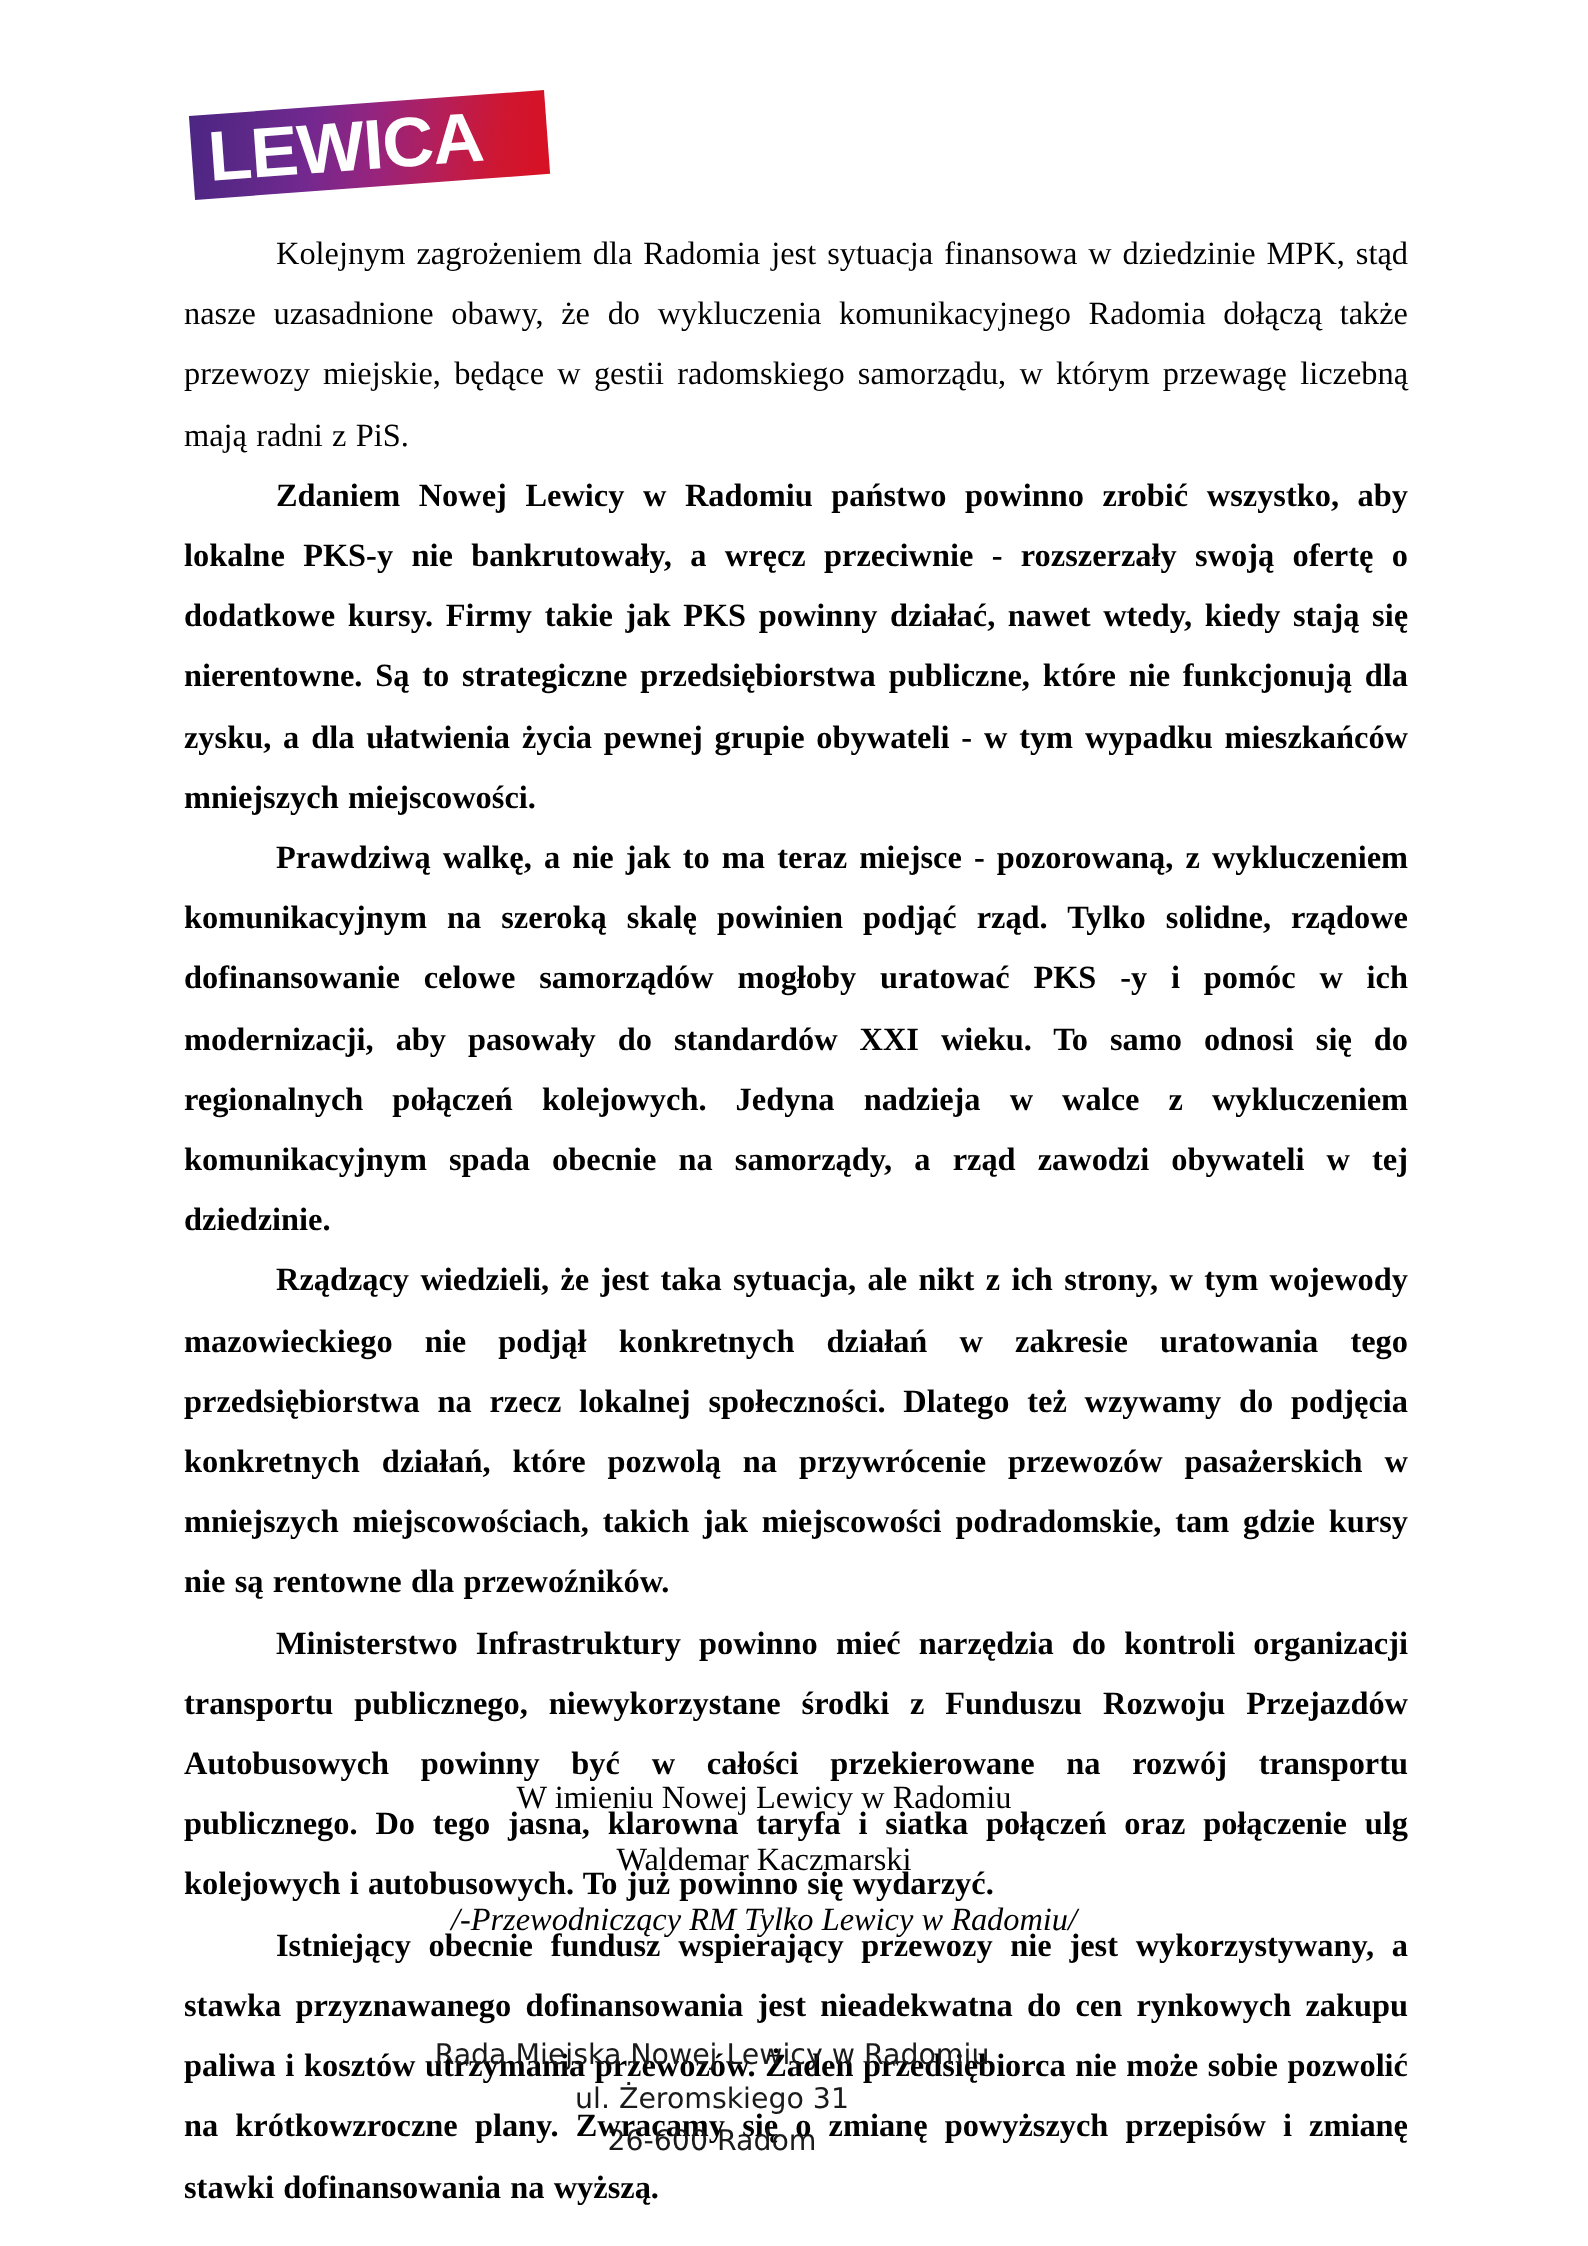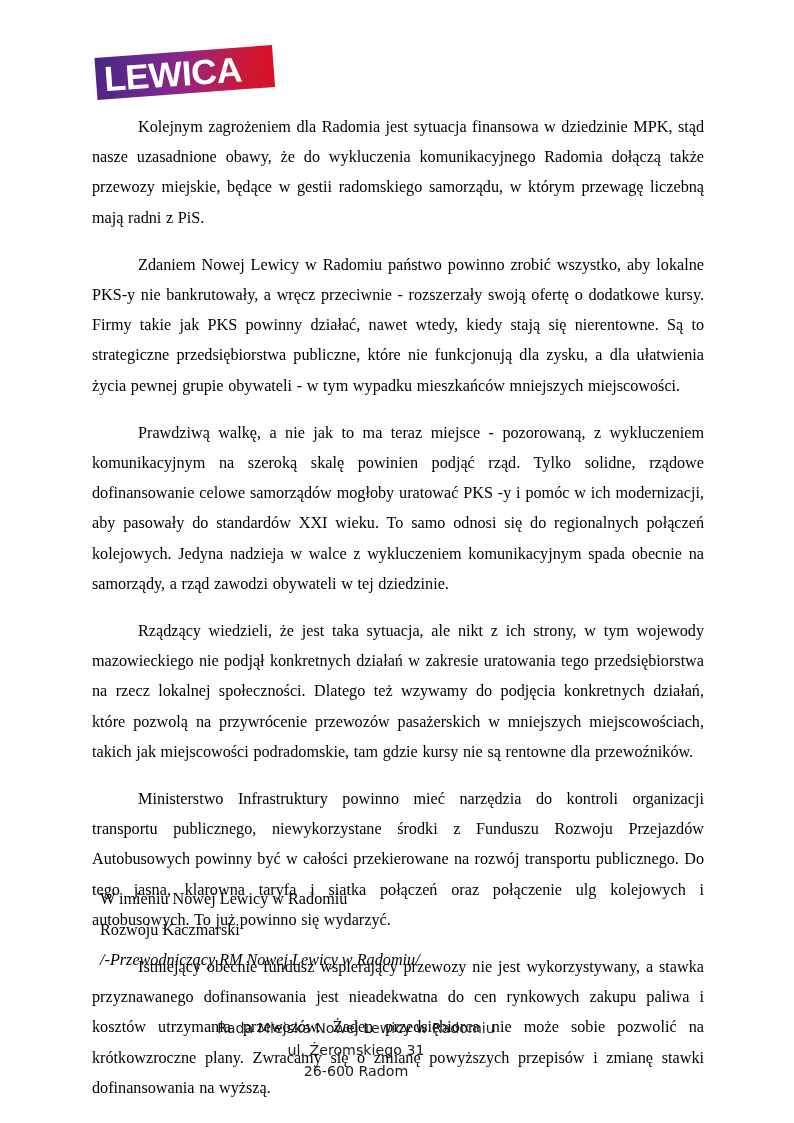--- a/index.html
+++ b/index.html
@@ -75,30 +75,30 @@
   p.para {
     margin: 0 0 0 0;
     text-indent: 46px;
     text-align: justify;
     font-size: 16.2px;
     line-height: 30.2px;
     font-family: "Liberation Serif", "DejaVu Serif", serif;
     word-spacing: 0.6px;
   }
   p.para + p.para {
-    margin-top: 17px;
+    font-weight: bold;
   }
 
   
   .signature {
     position: absolute;
-    left: 100px;
+    left: 76px;
     top: 884px;
     width: 612px;
-    text-align: left;
+    text-align: center;
     font-size: 16.2px;
     line-height: 30.5px;
     font-family: "Liberation Serif", "DejaVu Serif", serif;
   }
   .signature .sig-line { display: block; }
   .signature .sig-role {
     display: block;
     font-style: italic;
   }
 
@@ -131,22 +131,22 @@
     <p class="para">Kolejnym zagrożeniem dla Radomia jest sytuacja finansowa  w dziedzinie MPK, stąd nasze uzasadnione  obawy, że  do  wykluczenia  komunikacyjnego  Radomia  dołączą  także przewozy miejskie, będące w gestii radomskiego samorządu, w którym przewagę liczebną mają radni z PiS.</p>
     <p class="para">Zdaniem Nowej Lewicy w Radomiu państwo powinno zrobić wszystko, aby lokalne PKS-y nie  bankrutowały, a  wręcz  przeciwnie - rozszerzały swoją  ofertę  o  dodatkowe kursy. Firmy takie  jak  PKS   powinny  działać, nawet  wtedy,  kiedy  stają  się nierentowne. Są to  strategiczne przedsiębiorstwa publiczne, które  nie  funkcjonują  dla  zysku, a  dla  ułatwienia życia pewnej grupie  obywateli - w  tym  wypadku mieszkańców mniejszych  miejscowości.</p>
     <p class="para">Prawdziwą walkę, a nie jak to  ma  teraz  miejsce - pozorowaną,  z  wykluczeniem komunikacyjnym  na  szeroką  skalę  powinien  podjąć  rząd. Tylko solidne, rządowe dofinansowanie celowe  samorządów mogłoby  uratować  PKS -y i pomóc  w ich  modernizacji, aby  pasowały  do  standardów  XXI  wieku. To samo  odnosi  się  do  regionalnych połączeń kolejowych. Jedyna nadzieja  w  walce  z  wykluczeniem  komunikacyjnym  spada obecnie  na samorządy, a rząd  zawodzi  obywateli  w tej  dziedzinie.</p>
     <p class="para">Rządzący  wiedzieli,  że  jest  taka  sytuacja,  ale  nikt  z  ich  strony,  w  tym  wojewody mazowieckiego nie podjął konkretnych działań w zakresie uratowania tego przedsiębiorstwa na rzecz lokalnej społeczności. Dlatego  też wzywamy do podjęcia konkretnych działań, które pozwolą na  przywrócenie   przewozów  pasażerskich  w  mniejszych  miejscowościach, takich  jak miejscowości podradomskie, tam gdzie  kursy  nie  są  rentowne dla  przewoźników.</p>
     <p class="para">Ministerstwo Infrastruktury powinno mieć narzędzia  do kontroli organizacji transportu publicznego, niewykorzystane środki z Funduszu Rozwoju Przejazdów Autobusowych powinny być w  całości  przekierowane  na  rozwój  transportu  publicznego.  Do  tego  jasna,  klarowna  taryfa i siatka połączeń oraz połączenie ulg kolejowych i autobusowych. To już powinno się wydarzyć.</p>
     <p class="para">Istniejący  obecnie   fundusz  wspierający  przewozy  nie  jest  wykorzystywany, a stawka przyznawanego dofinansowania jest nieadekwatna do cen rynkowych zakupu paliwa i  kosztów utrzymania przewozów. Żaden przedsiębiorca nie  może  sobie  pozwolić  na  krótkowzroczne plany. Zwracamy  się o  zmianę  powyższych  przepisów i zmianę stawki dofinansowania na wyższą.</p>
   </div>
 
   <div class="signature">
     <span class="sig-line">W imieniu Nowej Lewicy w Radomiu</span>
-    <span class="sig-line">Rozwoju Kaczmarski</span>
-    <span class="sig-role">/-Przewodniczący RM Nowej Lewicy w Radomiu/</span>
+    <span class="sig-line">Waldemar Kaczmarski</span>
+    <span class="sig-role">/-Przewodniczący RM Tylko Lewicy w Radomiu/</span>
   </div>
 
   <div class="footer">
     <span>Rada Miejska Nowej Lewicy w Radomiu</span>
     <span>ul. Żeromskiego 31</span>
     <span>26-600 Radom</span>
   </div>
 
 </div>
 

